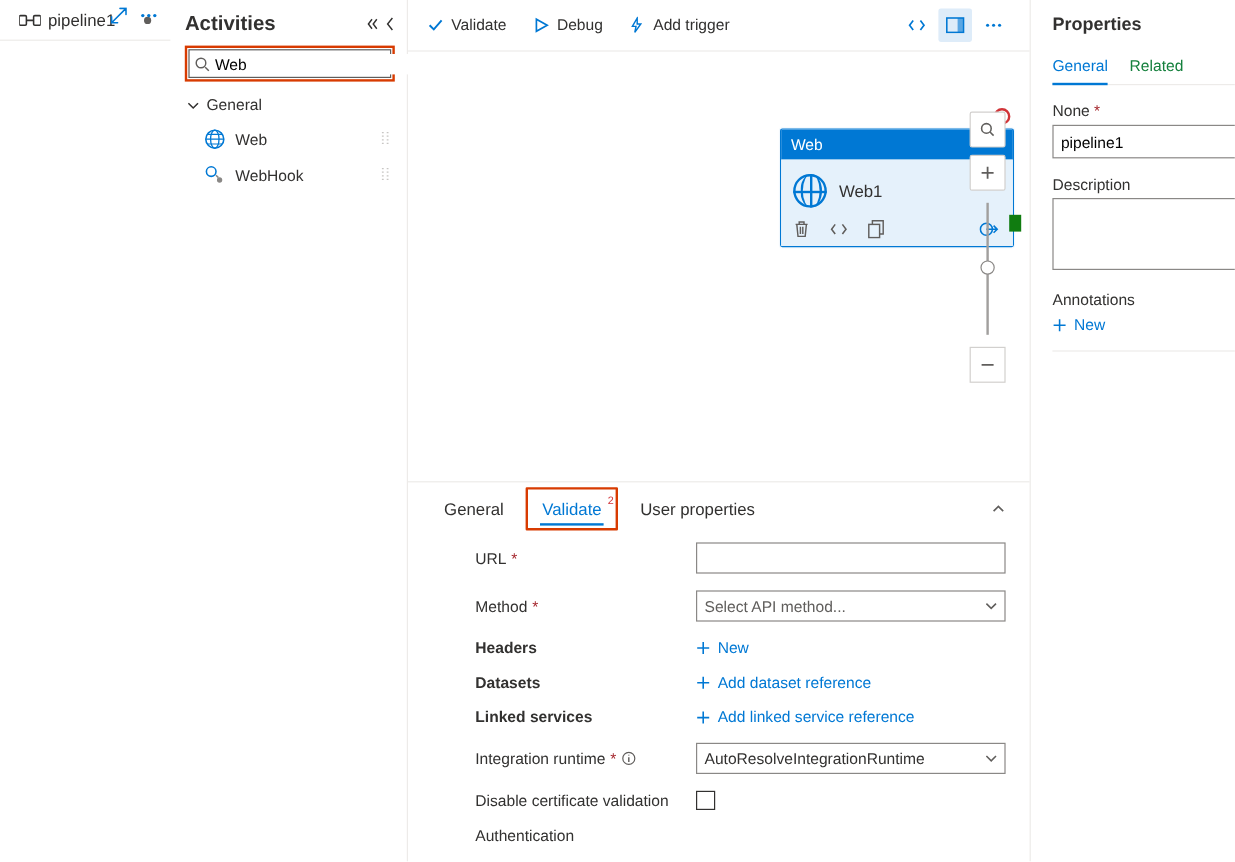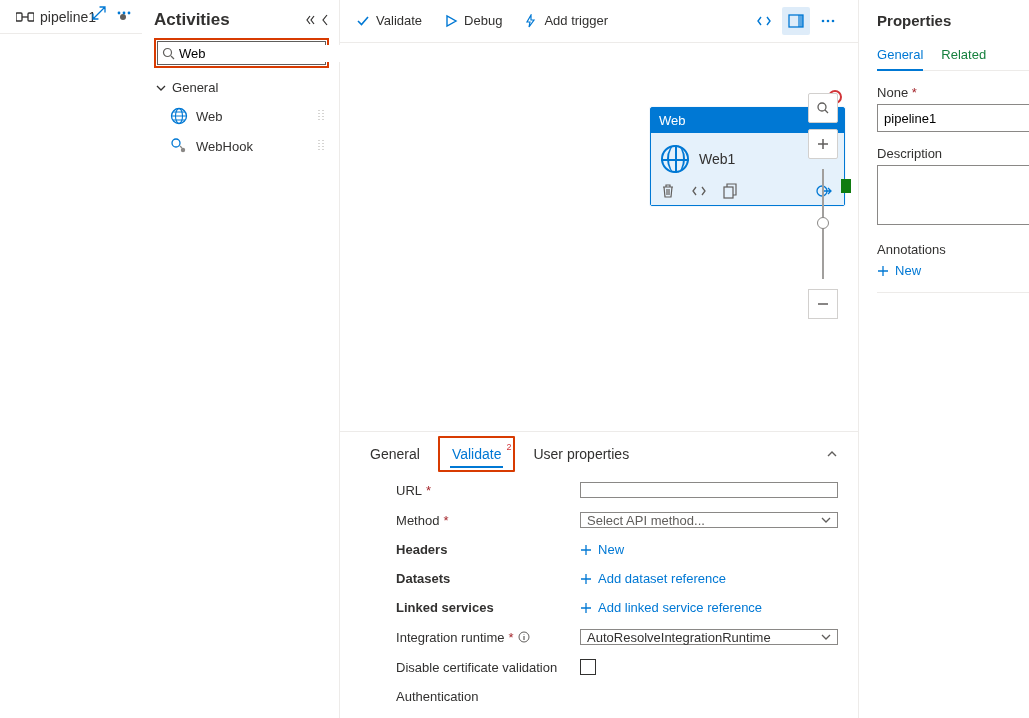--- a/index.html
+++ b/index.html
@@ -75,21 +75,21 @@
   .btab { padding:8px 10px; font-size:14px; color:#323130; position:relative;}
   .btab.active { color:#0078d4; }
   .btab.active::after { content:""; position:absolute; left:8px; right:8px; bottom:2px; height:2px; background:#0078d4;}
   .btab .badge { position:absolute; top:4px; right:0px; font-size:9px; color:#d13438;}
   .settings-highlight { border:2px solid #d83b01; padding:0 2px; border-radius:1px; margin:0 2px;}
   .collapse-caret { margin-left:auto; color:#605e5c;}
   .form { display:flex; flex-direction:column; gap:14px; padding-top:6px; max-width:660px;margin-left:36px;}
   .frow { display:flex; align-items:center; gap:8px;}
   .flabel { width:176px; font-size:13px; display:flex; align-items:center; gap:4px;}
   .req { color:#a4262c;}
-  .finput, .fselect { height:16px; border:1px solid #8a8886; padding:0 6px; font-size:13px; background:#fff;}
+  .finput, .fselect { height:26px; border:1px solid #8a8886; padding:0 6px; font-size:13px; background:#fff;}
   .finput { width:258px;}
   .fselect { width:258px; display:flex; align-items:center; justify-content:space-between; color:#605e5c;}
   .addlink { color:#0078d4; display:flex; align-items:center; gap:6px; font-size:13px;}
   .checkbox { width:16px; height:16px; border:1px solid #323130;}
 
   
   .right-panel { width:296px; border-left:1px solid #edebe9; padding:12px 16px 0 18px; display:flex; flex-direction:column;}
   .rp-title { font-size:15px; font-weight:600; margin-bottom:14px;}
   .rp-tabs { display:flex; gap:18px; border-bottom:1px solid #edebe9; margin-bottom:14px;}
   .rtab { padding:4px 0 8px 0; font-size:13px; position:relative; color:#15803d;}

